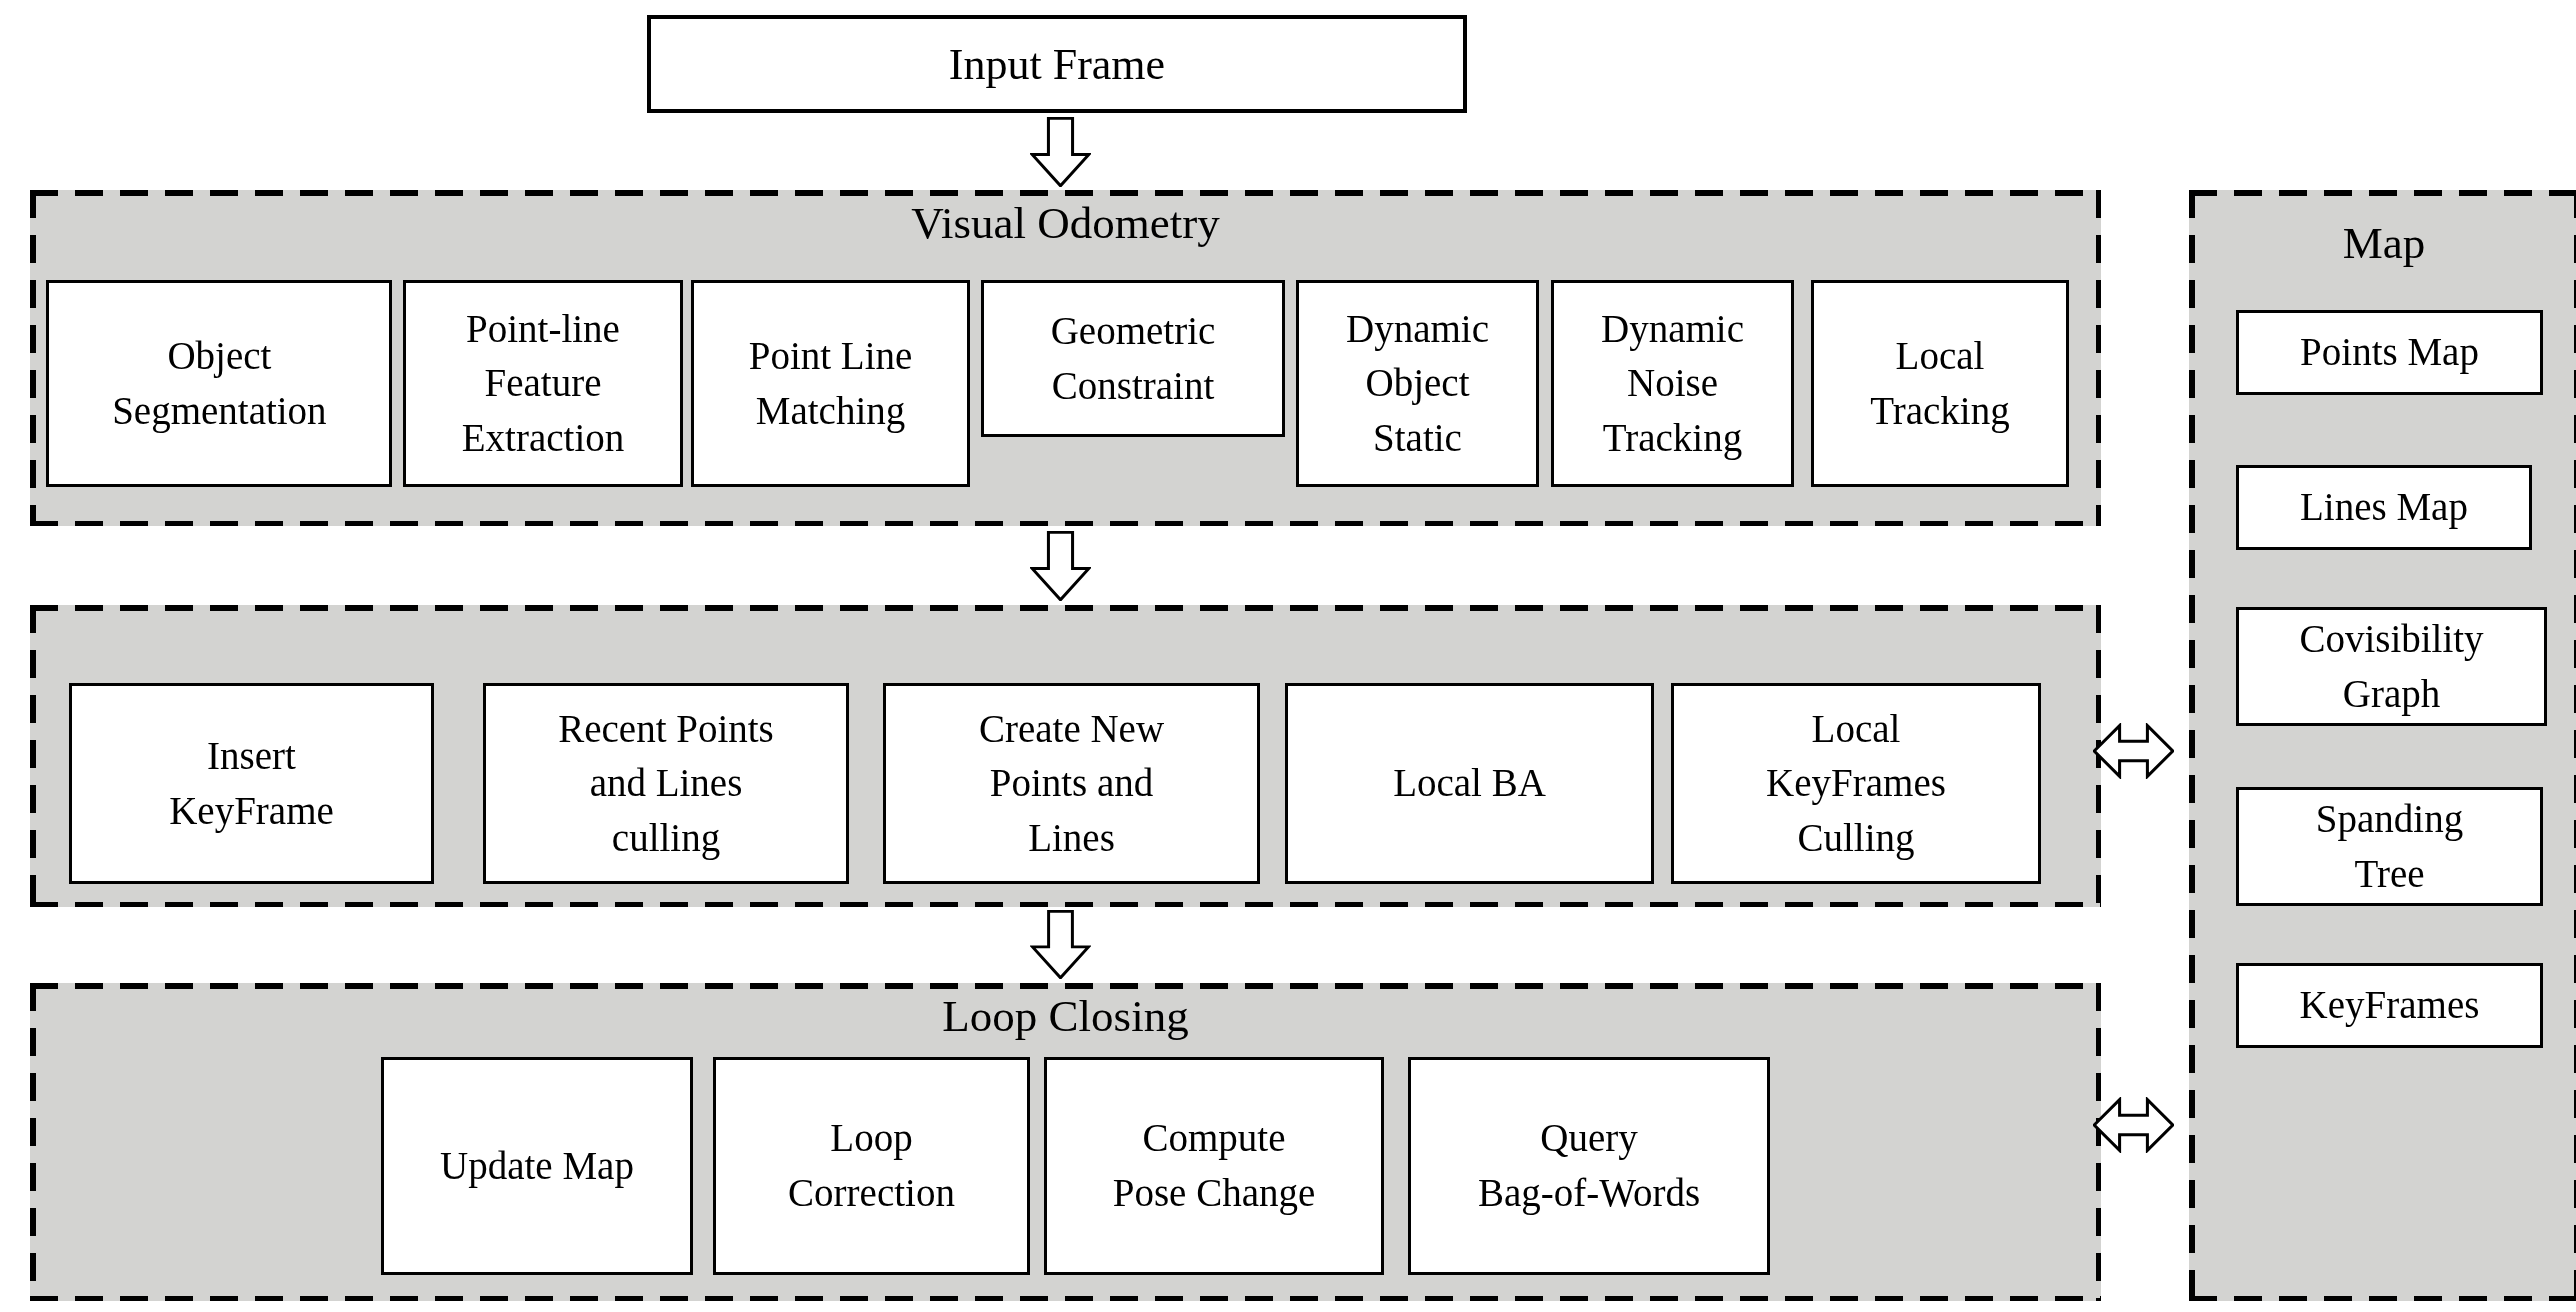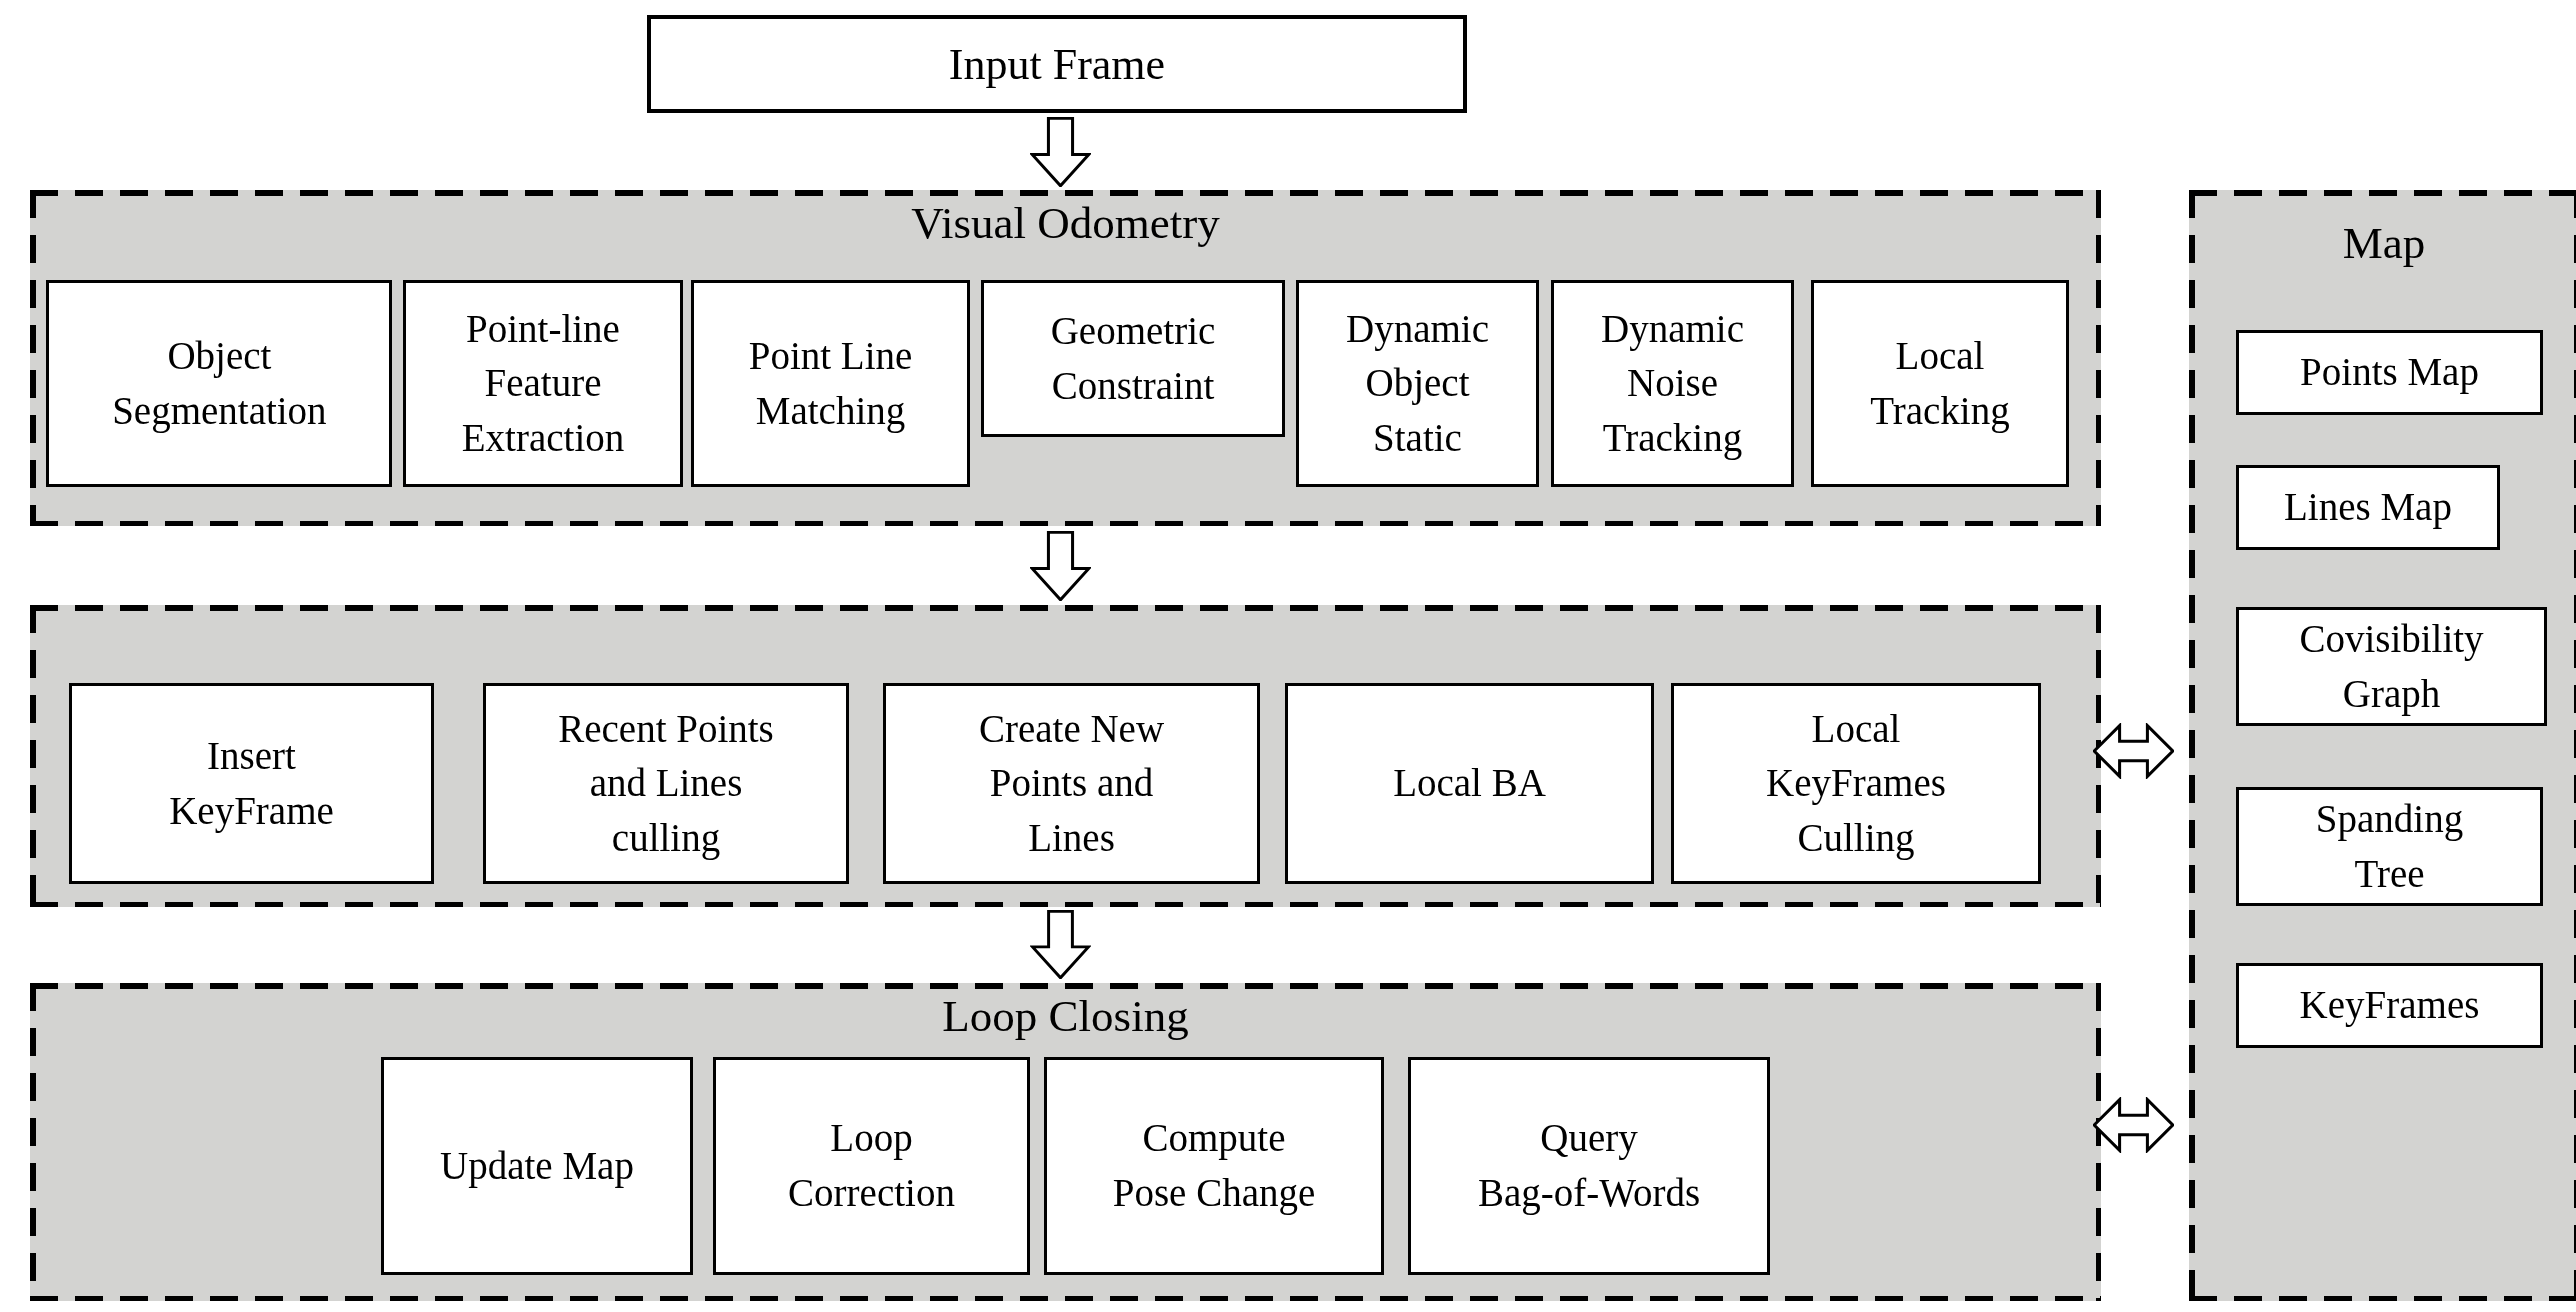--- a/index.html
+++ b/index.html
@@ -123,22 +123,22 @@
 Bag-of-Words</div>
   </section>
 
   <section class="gray" style="left:2177px;top:190px;width:390px;height:1111px">
     <i class="dash t"></i>
     <i class="dash b"></i>
     <i class="dash l"></i>
     <i class="dash r"></i>
     <h2 class="sec-title" style="top:27px">Map</h2>
 
-    <div class="plainbox" style="left:47px;top:140px;width:307px;height:85px">Points Map</div>
-    <div class="plainbox" style="left:47px;top:275px;width:264px;height:85px">Lines Map</div>
+    <div class="plainbox" style="left:47px;top:120px;width:307px;height:85px">Points Map</div>
+    <div class="plainbox" style="left:47px;top:275px;width:296px;height:85px">Lines Map</div>
     <div class="plainbox" style="left:47px;top:417px;width:311px;height:119px">Covisibility
 Graph</div>
     <div class="plainbox" style="left:47px;top:597px;width:307px;height:119px">Spanding
 Tree</div>
     <div class="plainbox" style="left:47px;top:773px;width:307px;height:85px">KeyFrames</div>
   </section>
 
   <svg class="icon" style="left:2093px;top:723px" width="81" height="56" viewBox="0 0 134 92">
     <polygon points="2,46 44,4 44,30 90,30 90,4 132,46 90,88 90,62 44,62 44,88" fill="#ffffff" stroke="#000000" stroke-width="5"></polygon>
   </svg>

